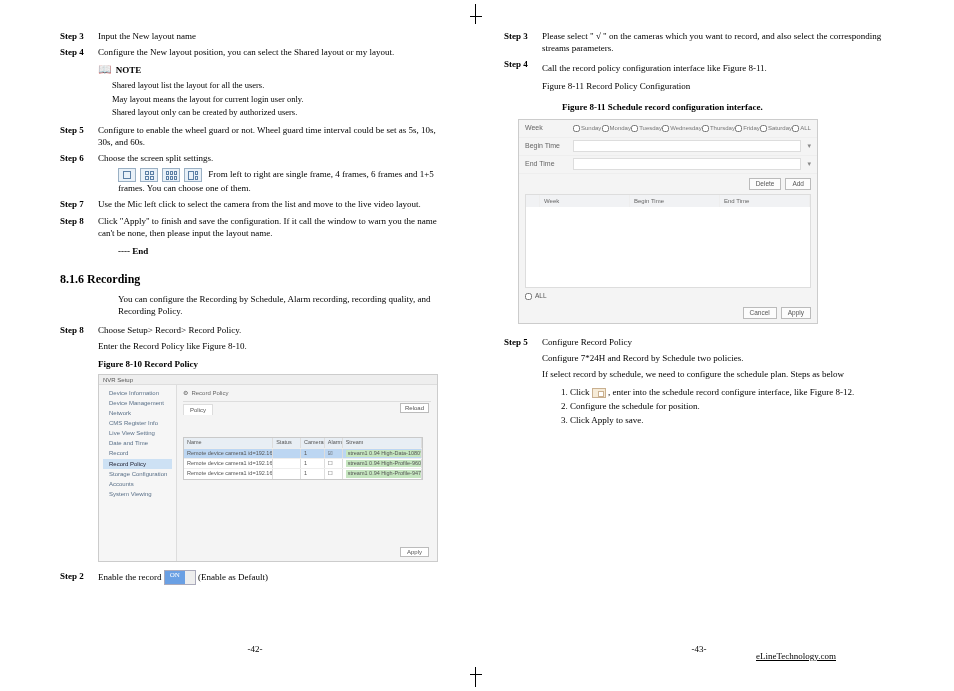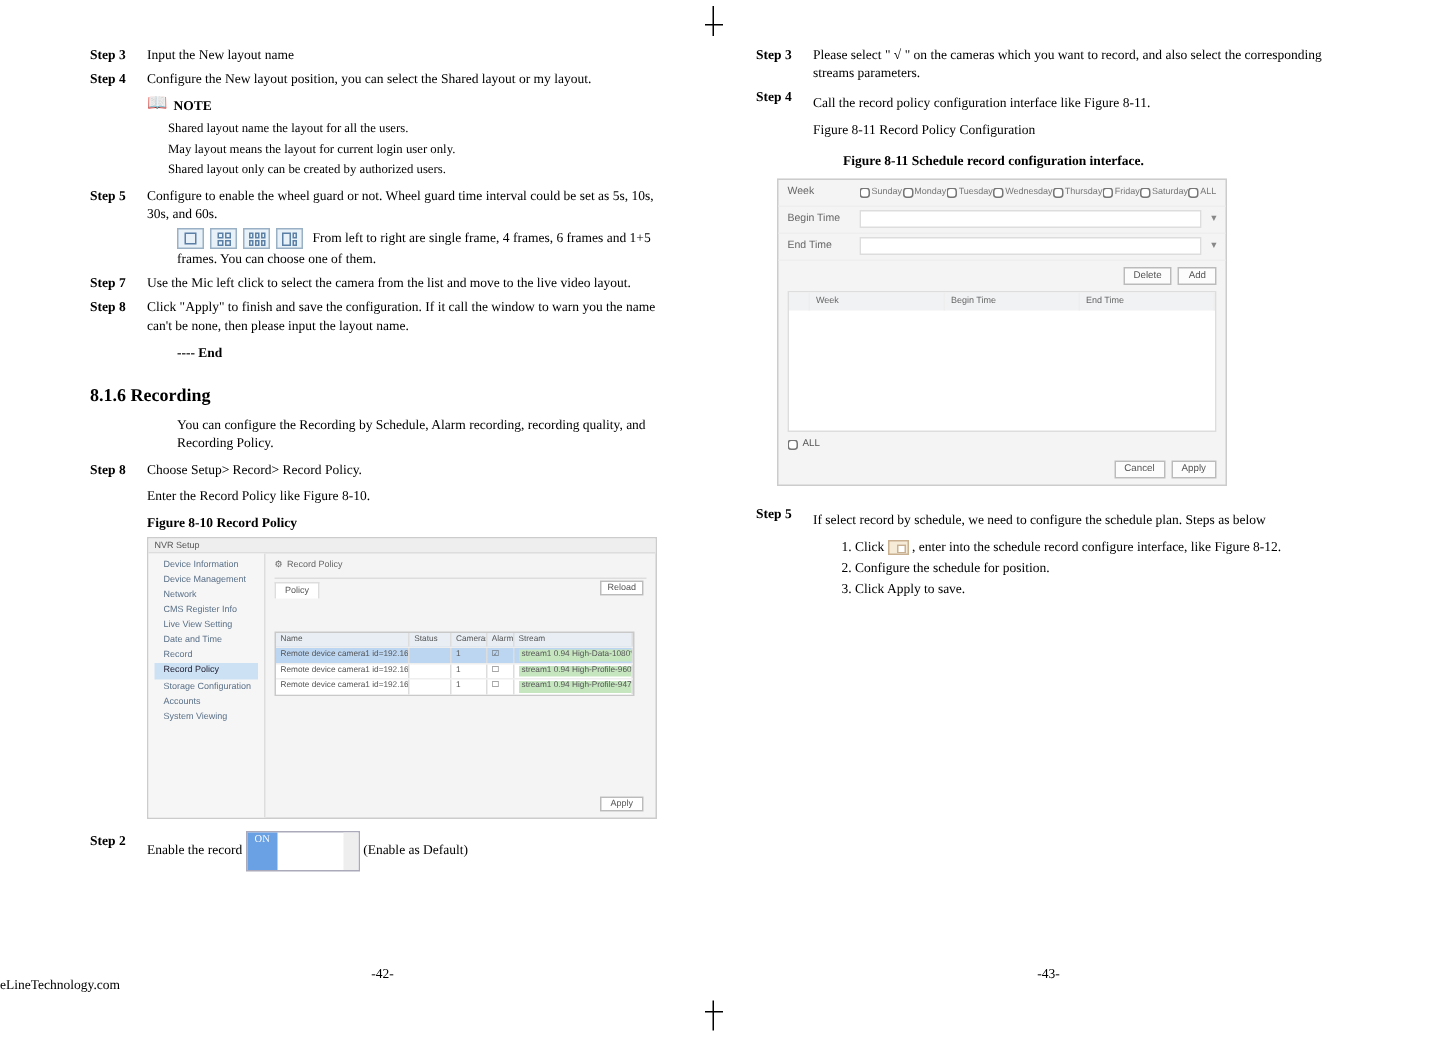--- a/index.html
+++ b/index.html
@@ -83,21 +83,21 @@
   .ss1-table .th { display: flex; background: #e8eef4; font-size: 5.5px; }
   .ss1-table .th > div, .ss1-table .tr > div { padding: 1px 3px; border-right: 1px solid #ddd; overflow: hidden; white-space: nowrap; }
   .ss1-table .tr { display: flex; font-size: 5.5px; background: #fff; border-top: 1px solid #eee; }
   .ss1-table .tr.sel { background: #bcd6f2; }
   .w-n { width: 90px; } .w-s { width: 28px; } .w-c { width: 24px; } .w-a { width: 18px; } .w-st { width: 80px; }
   .stream-chip { background: #c6e6c0; padding: 0 2px; display: inline-block; }
   .ss1-apply { position: absolute; bottom: 4px; right: 8px; border: 1px solid #bbb; background: #fff; padding: 0 6px; font-size: 6px; }
   .ss1-sep { border-top: 1px solid #ddd; margin: 4px 0 2px; }
   .ss1-title { display:flex; align-items:center; gap:3px; color:#666; }
 
-  .toggle { display: inline-flex; vertical-align: middle; border: 1px solid #aab; height: 27px; font-size: 7px; line-height: 9px; gap: 44px; }
+  .toggle { display: inline-flex; vertical-align: middle; border: 1px solid #aab; height: 15px; font-size: 7px; line-height: 9px; }
   .toggle .on { background: #6aa0e4; color: #fff; padding: 0 5px; }
   .toggle .off { background: #eee; color: #666; padding: 0 5px; }
 
   .ss2 { width: 300px; height: 205px; display: flex; flex-direction: column; font-size: 7px; }
   .ss2-row { display: flex; align-items: center; height: 18px; border-bottom: 1px solid #eee; padding: 0 6px; gap: 4px; }
   .ss2-row .lbl { width: 44px; color: #666; }
   .ss2-row .days { flex: 1; display: flex; justify-content: space-between; color: #777; font-size: 6px; }
   .ss2-row .days label { display:flex; gap:1px; align-items:center; }
   .ss2-row .days input { width:7px; height:7px; }
   .ss2-row.dd { justify-content: space-between; }
@@ -113,21 +113,21 @@
   .ss2-allchk input { width:7px; height:7px; }
   .ss2-foot { display:flex; justify-content:flex-end; gap:4px; padding:4px 6px; }
 
   ol.numlist { margin-left: 54px; padding-left: 12px; }
   ol.numlist li { margin-bottom: 2px; }
 
   .sched-icon { display:inline-block; width:14px; height:10px; border:1px solid #c9b090; background:#f6ebd7; position:relative; vertical-align:middle; }
   .sched-icon::after { content:""; position:absolute; right:1px; bottom:0; width:4px; height:4px; background:#fff; border:1px solid #c9b090; }
 
   .page-footer { position: absolute; bottom: 0; width: 100%; text-align: center; font-size: 9px; }
-  .center-footer { position: absolute; bottom: 30px; left: 0; width: 836px; text-align: left; font-size: 9px; }
+  .center-footer { position: absolute; bottom: 30px; left: 0; width: 836px; text-align: right; font-size: 9px; text-decoration: underline; }
 </style>
 </head>
 <body>
 
 <div class="crop-mark cm-top-h"></div>
 <div class="crop-mark cm-top-v"></div>
 <div class="crop-mark cm-bot-h"></div>
 <div class="crop-mark cm-bot-v"></div>
 
 <div class="page left">
@@ -141,31 +141,35 @@
     <div class="step-label">Step 4</div>
     <div class="step-body">Configure the New layout position, you can select the Shared layout or my layout.</div>
   </div>
 
   <div class="note-block">
     <div class="note-head">
       <span class="note-icon">📖</span>
       <span>NOTE</span>
     </div>
     <div class="note-lines">
-      <div>Shared layout name the layout for all the users.</div>
+      <div>Shared layout list the layout for all the users.</div>
       <div>May layout means the layout for current login user only.</div>
       <div>Shared layout only can be created by authorized users.</div>
     </div>
   </div>
 
   <div class="step-row">
     <div class="step-label">Step 5</div>
     <div class="step-body">Configure to enable the wheel guard or not. Wheel guard time interval could be set as 5s, 10s, 30s, and 60s.</div>
   </div>
 
+  <div class="step-row">
+    <div class="step-label">Step 6</div>
+    <div class="step-body">Choose the screen split settings.</div>
+  </div>
 
   <div class="indent">
     <span class="split-icons">
       <span class="split-box">
           <span class="sb1"></span>
         </span>
       <span class="split-box">
           <span class="sb-inner sb4">
             <div></div>
             <div></div>
@@ -382,20 +386,22 @@
       <div class="ss2-foot">
         <span class="ss2-btn">Cancel</span>
         <span class="ss2-btn">Apply</span>
       </div>
     </div>
   </div>
 
   <div class="step-row" style="margin-top:12px;">
     <div class="step-label">Step 5</div>
     <div class="step-body">
+      <div>Configure Record Policy</div>
+      <div style="margin-top:4px;">Configure 7*24H and Record by Schedule two policies.</div>
       <div style="margin-top:4px;">If select record by schedule, we need to configure the schedule plan. Steps as below</div>
     </div>
   </div>
 
   <ol class="numlist" style="margin-top:6px;">
     <li>
       <span>Click </span>
       <span class="sched-icon"></span>
       <span>, enter into the schedule record configure interface, like Figure 8-12.</span>
     </li>

